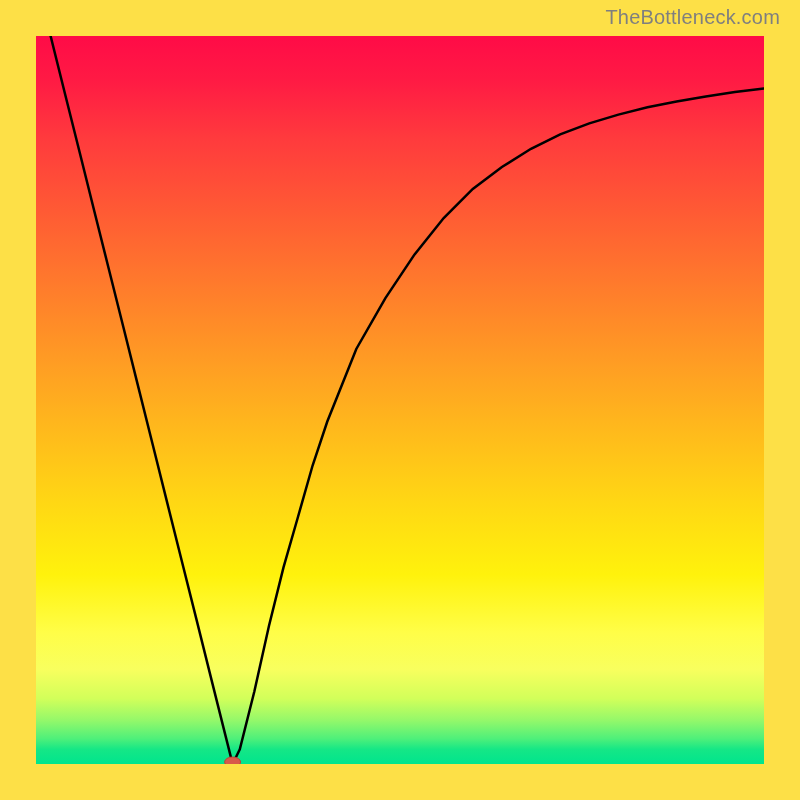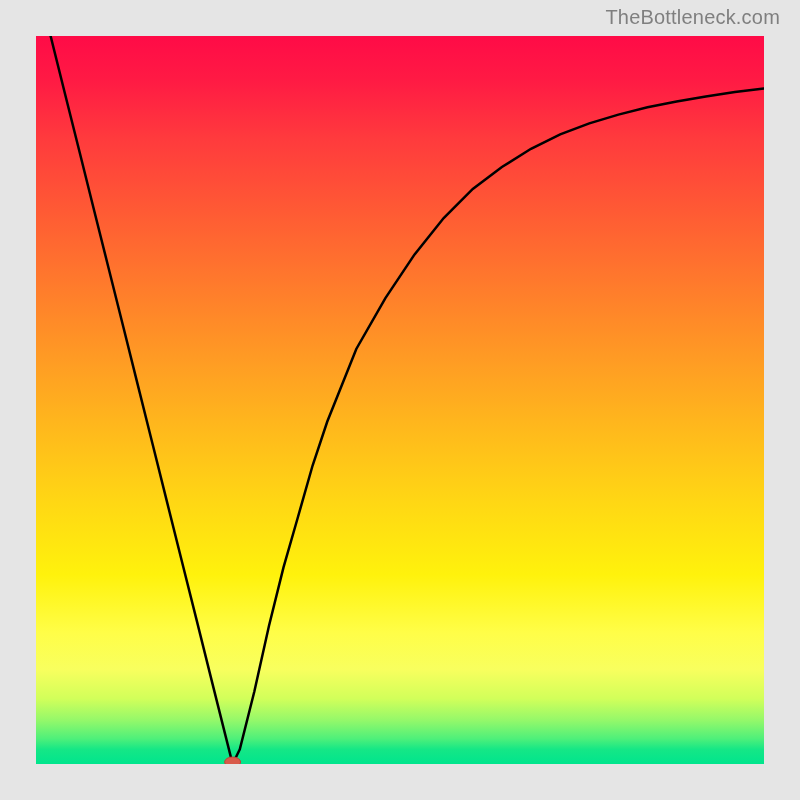--- a/index.html
+++ b/index.html
@@ -8,21 +8,21 @@
     width: 800px;
     height: 800px;
     overflow: hidden;
     background: #000;
     font-family: Arial, Helvetica, sans-serif;
   }
   .container {
     position: relative;
     width: 800px;
     height: 800px;
-    background: #e5e5e5;
+    background: #fde047;
     text-decoration: underline;
   }
   .plot-area {
     position: absolute;
     left: 36px;
     top: 36px;
     width: 728px;
     height: 728px;
     
     background: linear-gradient(

